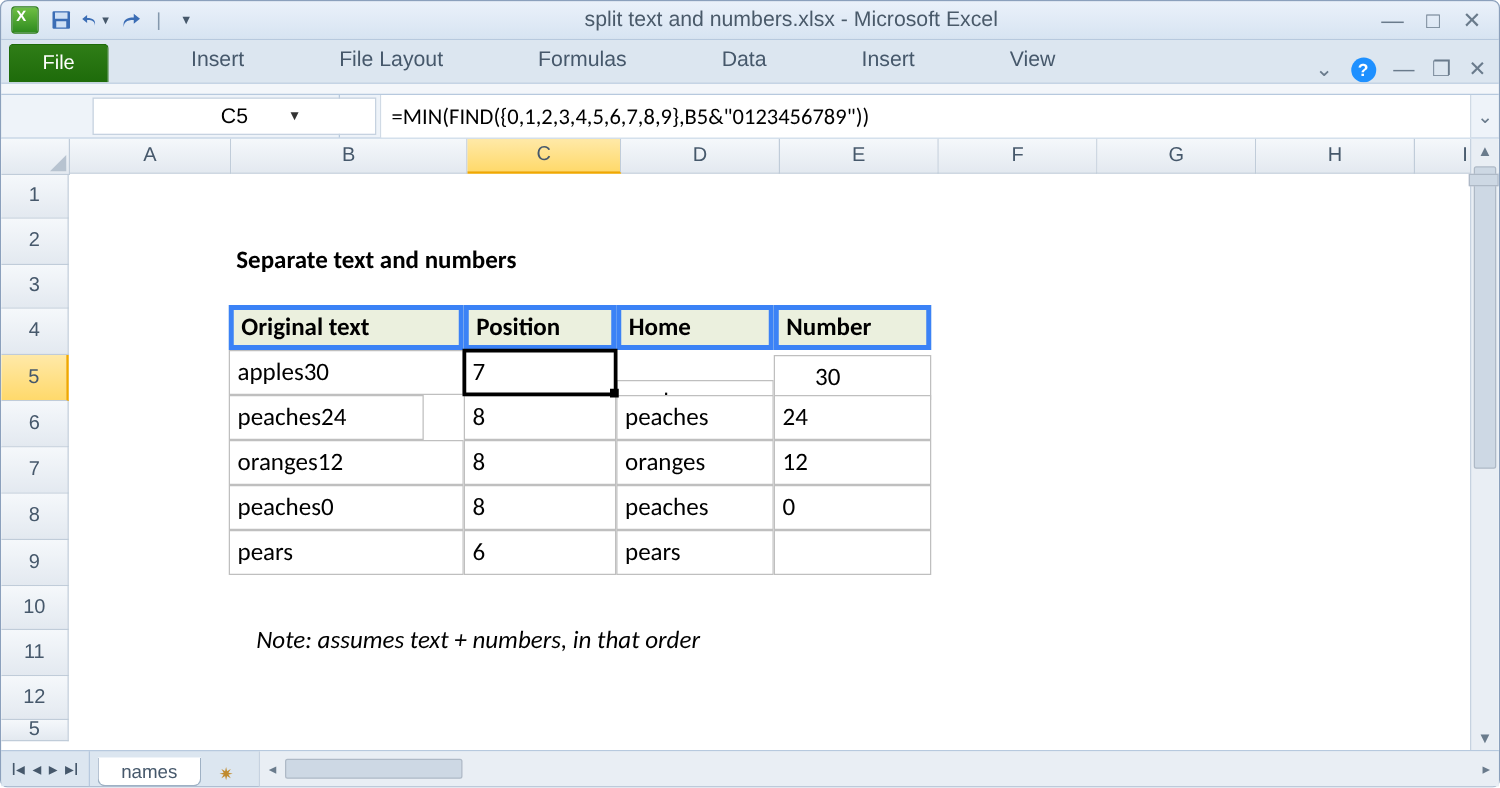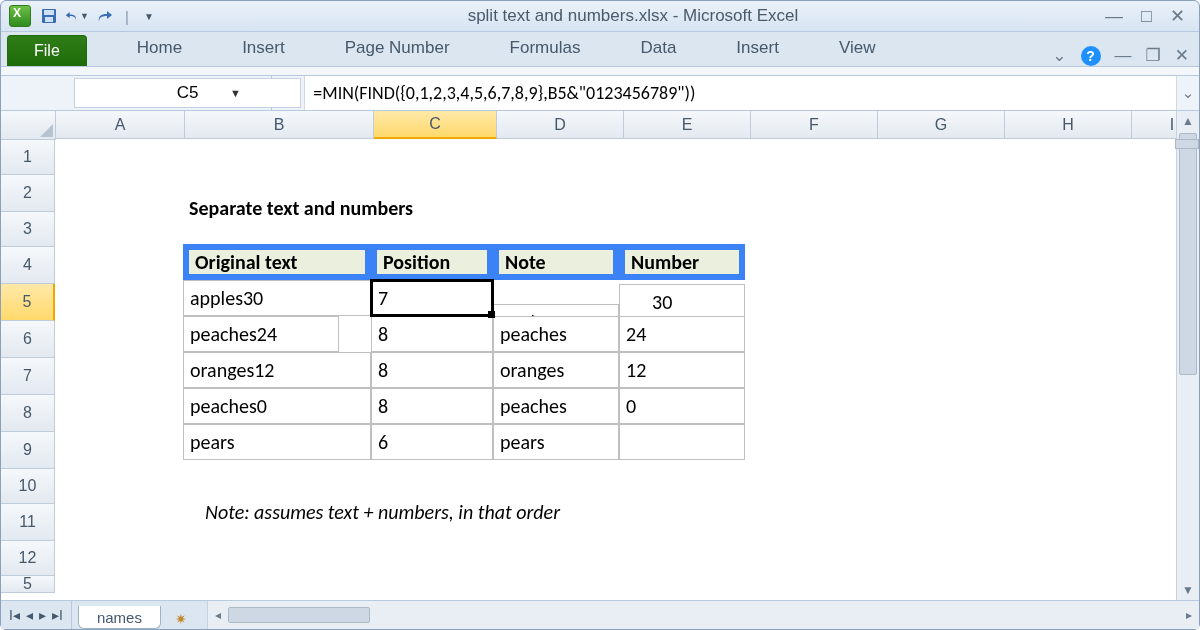--- a/index.html
+++ b/index.html
@@ -5,21 +5,21 @@
 html,body{margin:0;padding:0;font-family:"Segoe UI",Tahoma,sans-serif;font-size:15px;color:#333;background:#fff;overflow:hidden}
 .window{width:1200px;height:630px;background:#dce6f0;border:1px solid #8ba0bc;border-radius:6px;box-sizing:border-box;position:relative;display:flex;flex-direction:column}
 .titlebar{height:30px;display:flex;align-items:center;background:linear-gradient(#eaf1fa,#d7e4f2);border-bottom:1px solid #b7c9de;border-radius:6px 6px 0 0;gap:6px;padding:0 8px}
 .qat{display:flex;align-items:center;gap:4px}
 .qat .qbtn{width:24px;height:22px;display:flex;align-items:center;justify-content:center;border-radius:3px}
 .xlicon{width:20px;height:20px;background:linear-gradient(#6fbf44,#2e8b1f);border:1px solid #2e7d1a;border-radius:3px;position:relative;margin-right:2px}
 .xlicon:before{content:"X";position:absolute;left:3px;top:0;color:#fff;font-weight:bold;font-size:12px}
 .title-text{flex:1;text-align:center;color:#4a5a6a;font-size:17px}
 .winctrl{display:flex;gap:18px;align-items:center;color:#6a7b8c;font-size:18px;padding-right:6px}
 .winctrl span{cursor:default}
-.ribbon-tabs{height:34px;display:flex;align-items:flex-end;background:#dce6f0;padding-left:6px;gap:0}
+.ribbon-tabs{height:34px;display:flex;align-items:flex-end;background:#dce6f0;padding-left:6px;gap:16px}
 .file-tab{background:linear-gradient(#2f7d17,#1e6b0a);color:#fff;padding:6px 26px;border-radius:4px 4px 0 0;font-size:16px;margin-right:20px;border:1px solid #1e6b0a;border-bottom:none}
 .rtab{color:#46586b;font-size:17px;padding:6px 30px 8px;cursor:default}
 .rtab-right{margin-left:auto;display:flex;align-items:center;gap:14px;padding-right:10px;color:#6a7b8c;font-size:17px}
 .help-icon{width:20px;height:20px;background:#1e90ff;border-radius:50%;color:#fff;display:flex;align-items:center;justify-content:center;font-weight:bold;font-size:14px}
 .ribbon-body{height:8px;background:#f3f6fa;border-top:1px solid #b7c9de;border-bottom:1px solid #b7c9de}
 .formula-bar{height:34px;background:#eef3f9;border-bottom:1px solid #b7c9de;display:flex;align-items:stretch}
 .namebox{width:270px;display:flex;align-items:center;border-right:1px solid #b7c9de;position:relative}
 .namebox input{flex:1;border:none;background:#fff;height:26px;margin:4px 24px 4px 74px;text-align:center;font-size:17px;font-family:inherit;outline:1px solid #c6d2e0}
 .namebox .dd{position:absolute;right:30px;color:#333;font-size:11px}
 .fx-label{font-style:italic;color:#555;font-family:"Times New Roman",serif;font-size:17px;padding:0 10px;border-right:1px solid #d0dae5;display:flex;align-items:center}
@@ -29,21 +29,21 @@
 .corner{width:54px;height:28px;background:linear-gradient(#f5f8fb,#e3e9f0);border-right:1px solid #c0ccd9;border-bottom:1px solid #c0ccd9;position:relative}
 .corner:after{content:"";position:absolute;right:2px;bottom:2px;width:0;height:0;border-style:solid;border-width:0 0 13px 13px;border-color:transparent transparent #b7c3d0 transparent}
 .col-headers{display:flex;height:28px}
 .ch{background:linear-gradient(#f5f8fb,#e3e9f0);border-right:1px solid #c0ccd9;border-bottom:1px solid #c0ccd9;display:flex;align-items:center;justify-content:center;color:#46586b;font-size:16px}
 .ch.sel{background:linear-gradient(#ffe9a8,#ffd96b);border-bottom:2px solid #f0a800}
 .row-headers{display:flex;flex-direction:column;width:54px}
 .rh{background:linear-gradient(#f5f8fb,#e3e9f0);border-right:1px solid #c0ccd9;border-bottom:1px solid #c0ccd9;display:flex;align-items:center;justify-content:center;color:#46586b;font-size:16px}
 .rh.sel{background:linear-gradient(#ffe9a8,#ffd96b);border-right:2px solid #f0a800}
 .cells{position:relative;flex:1}
 .cell{position:absolute;border-right:1px solid #d6d6d6;border-bottom:1px solid #d6d6d6;box-sizing:border-box;padding:4px 6px;font-family:Calibri,sans-serif;font-size:20px;color:#000;display:flex;align-items:center;white-space:nowrap;overflow:hidden}
-.hdr{background:#ebf0de;font-weight:bold;border:6px solid #3b82f6}
+.hdr{background:#ebf0de;font-weight:bold;border:4px solid #3b82f6}
 .tbl{border:1px solid #bfbfbf;background:#fff}
 .title-cell{font-weight:bold}
 .note-cell{font-style:italic}
 .active-cell{position:absolute;border:3px solid #000;box-sizing:border-box;pointer-events:none;z-index:5}
 .active-cell:after{content:"";position:absolute;right:-4px;bottom:-4px;width:7px;height:7px;background:#000}
 .vscroll{position:absolute;right:0;top:0;bottom:0;width:22px;background:#e9eef4;border-left:1px solid #c6d2e0;display:flex;flex-direction:column;align-items:center}
 .vscroll .thumb{width:16px;background:#cdd8e4;border:1px solid #aeb9c6;border-radius:2px}
 .vscroll .arr{height:20px;display:flex;align-items:center;justify-content:center;color:#6a7b8c;font-size:12px;width:100%}
 .split-h{position:absolute;right:0;top:28px;width:22px;height:8px;background:#cdd8e4;border:1px solid #aeb9c6;z-index:8}
 .status-area{height:28px;background:#dce6f0;border-top:1px solid #b7c9de;display:flex;align-items:stretch}
@@ -91,23 +91,22 @@
     <div class="title-text">split text and numbers.xlsx  -  Microsoft Excel</div>
     <div class="winctrl">
       <span>—</span>
       <span>□</span>
       <span>✕</span>
     </div>
   </div>
 
   <div class="ribbon-tabs">
     <div class="file-tab">File</div>
-    <div class="rtab">Home</div>
     <div class="rtab">Insert</div>
-    <div class="rtab">Page Number</div>
+    <div class="rtab">File Layout</div>
     <div class="rtab">Formulas</div>
     <div class="rtab">Data</div>
     <div class="rtab">Insert</div>
     <div class="rtab">View</div>
     <div class="rtab-right">
       <span>⌄</span>
       <div class="help-icon">?</div>
       <span>—</span>
       <span>❐</span>
       <span>✕</span>
@@ -154,21 +153,21 @@
             <div class="rh" style="height: 36px;">9</div>
             <div class="rh" style="height: 34px;">10</div>
             <div class="rh" style="height: 36px;">11</div>
             <div class="rh" style="height: 34px;">12</div>
             <div class="rh" style="height: 16px;">5</div>
           </div>
         <div class="cells" id="cells">
             <div class="cell title-cell" style="left: 128px; top: 34px; width: 436px; height: 36px; border: none; margin-top: 16px;">Separate text and numbers</div>
             <div class="cell hdr" style="left: 128px; top: 104px; width: 188px; height: 36px;">Original text</div>
             <div class="cell hdr" style="left: 316px; top: 104px; width: 122px; height: 36px;">Position</div>
-            <div class="cell hdr" style="left: 438px; top: 104px; width: 126px; height: 36px;">Note</div>
+            <div class="cell hdr" style="left: 438px; top: 104px; width: 126px; height: 36px;">Home</div>
             <div class="cell hdr" style="left: 564px; top: 104px; width: 126px; height: 36px;">Number</div>
             <div class="cell tbl" style="left: 128px; top: 140px; width: 188px; height: 36px;">apples30</div>
             <div class="cell tbl" style="left: 316px; top: 140px; width: 122px; height: 36px;">7</div>
             <div class="cell tbl" style="left: 438px; top: 140px; width: 126px; height: 36px; margin-top: 24px;">apples</div>
             <div class="cell tbl" style="left: 564px; top: 144px; width: 126px; height: 36px; padding-left: 32px;">30</div>
             <div class="cell tbl" style="left: 128px; top: 176px; width: 156px; height: 36px;">peaches24</div>
             <div class="cell tbl" style="left: 316px; top: 176px; width: 122px; height: 36px;">8</div>
             <div class="cell tbl" style="left: 438px; top: 176px; width: 126px; height: 36px;">peaches</div>
             <div class="cell tbl" style="left: 564px; top: 176px; width: 126px; height: 36px;">24</div>
             <div class="cell tbl" style="left: 128px; top: 212px; width: 188px; height: 36px;">oranges12</div>

